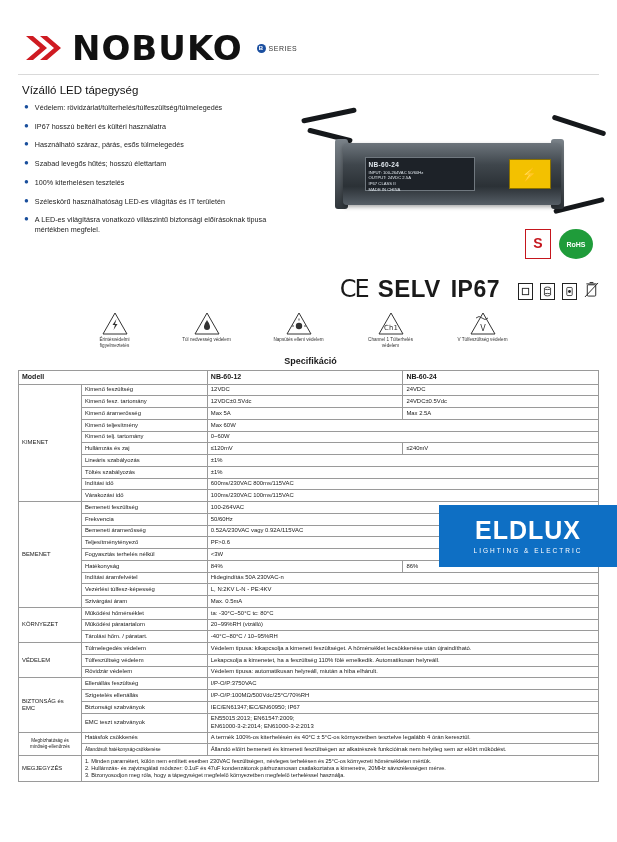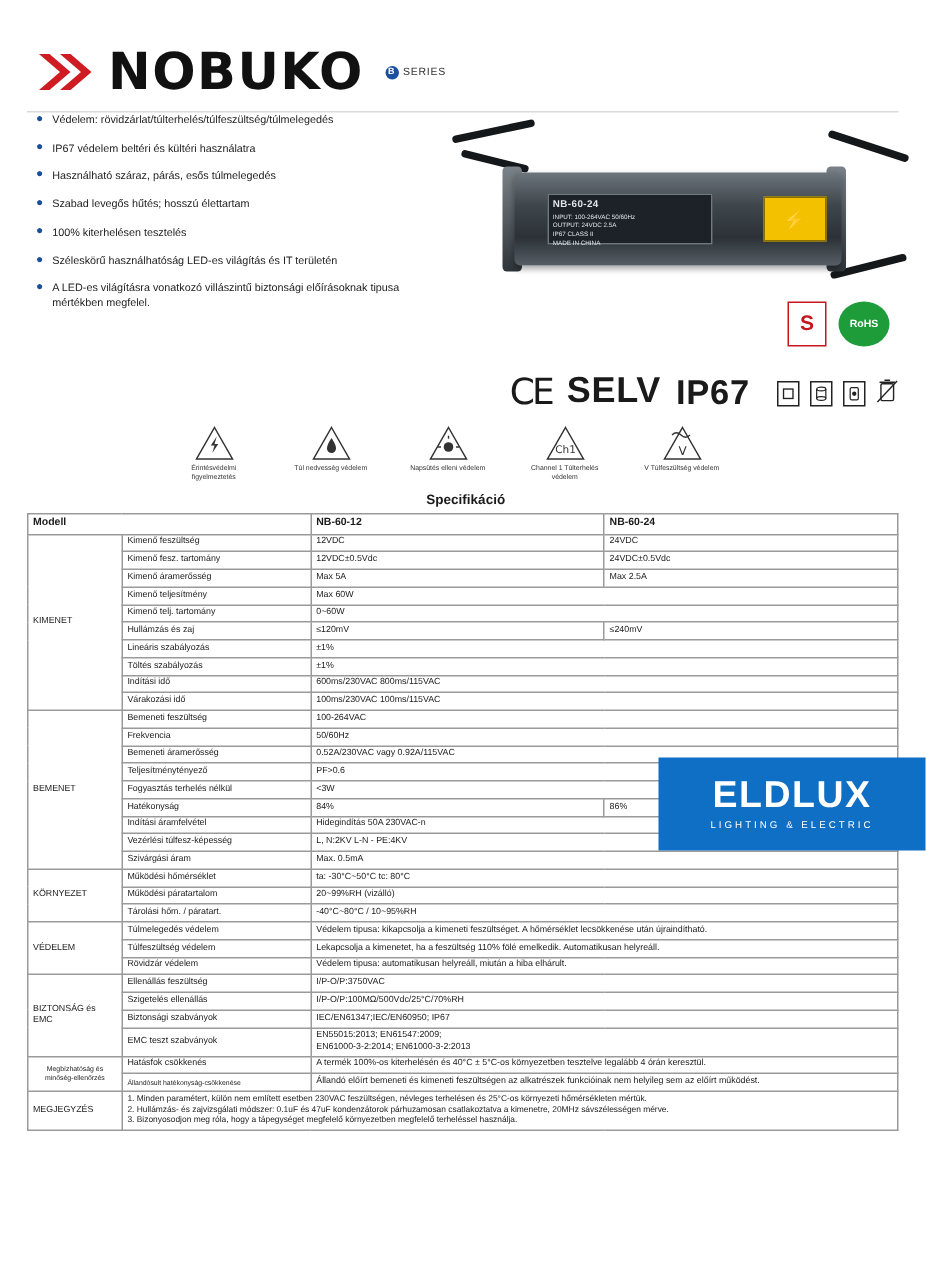--- a/index.html
+++ b/index.html
@@ -113,21 +113,21 @@
   .mini-box {
     width: 15px; height: 17px;
     border: 1.2px solid #222;
     display: flex; align-items: center; justify-content: center;
   }
 
   
   .picto-row {
     display: flex;
     justify-content: center;
-    gap: 20px;
+    gap: 34px;
     margin-top: 2px;
     padding-right: 20px;
   }
   .picto {
     width: 58px;
     text-align: center;
     font-size: 4.6px;
     color: #333;
     line-height: 1.25;
   }
@@ -272,30 +272,31 @@
         <path d="M16,3 L30,15 L16,27 L23,27 L37,15 L23,3 Z" fill="#cf1b22"></path>
       </svg>
     </span>
     <span class="logo-text">NOBUKO</span>
     <span class="series-badge">
       <span class="series-dot">B</span>
       <span>SERIES</span>
     </span>
   </div>
 
+  <div class="doc-title">Vízálló LED tápegység</div>
 
   <div class="top-area">
     <div class="features">
       <div class="feature">
         <span class="bullet">●</span>
         <span>Védelem: rövidzárlat/túlterhelés/túlfeszültség/túlmelegedés</span>
       </div>
       <div class="feature">
         <span class="bullet">●</span>
-        <span>IP67 védelem beltéri és kültéri használatra</span>
+        <span>IP67 hosszú beltéri és kültéri használatra</span>
       </div>
       <div class="feature">
         <span class="bullet">●</span>
         <span>Használható száraz, párás, esős túlmelegedés</span>
       </div>
       <div class="feature">
         <span class="bullet">●</span>
         <span>Szabad levegős hűtés; hosszú élettartam</span>
       </div>
       <div class="feature">

